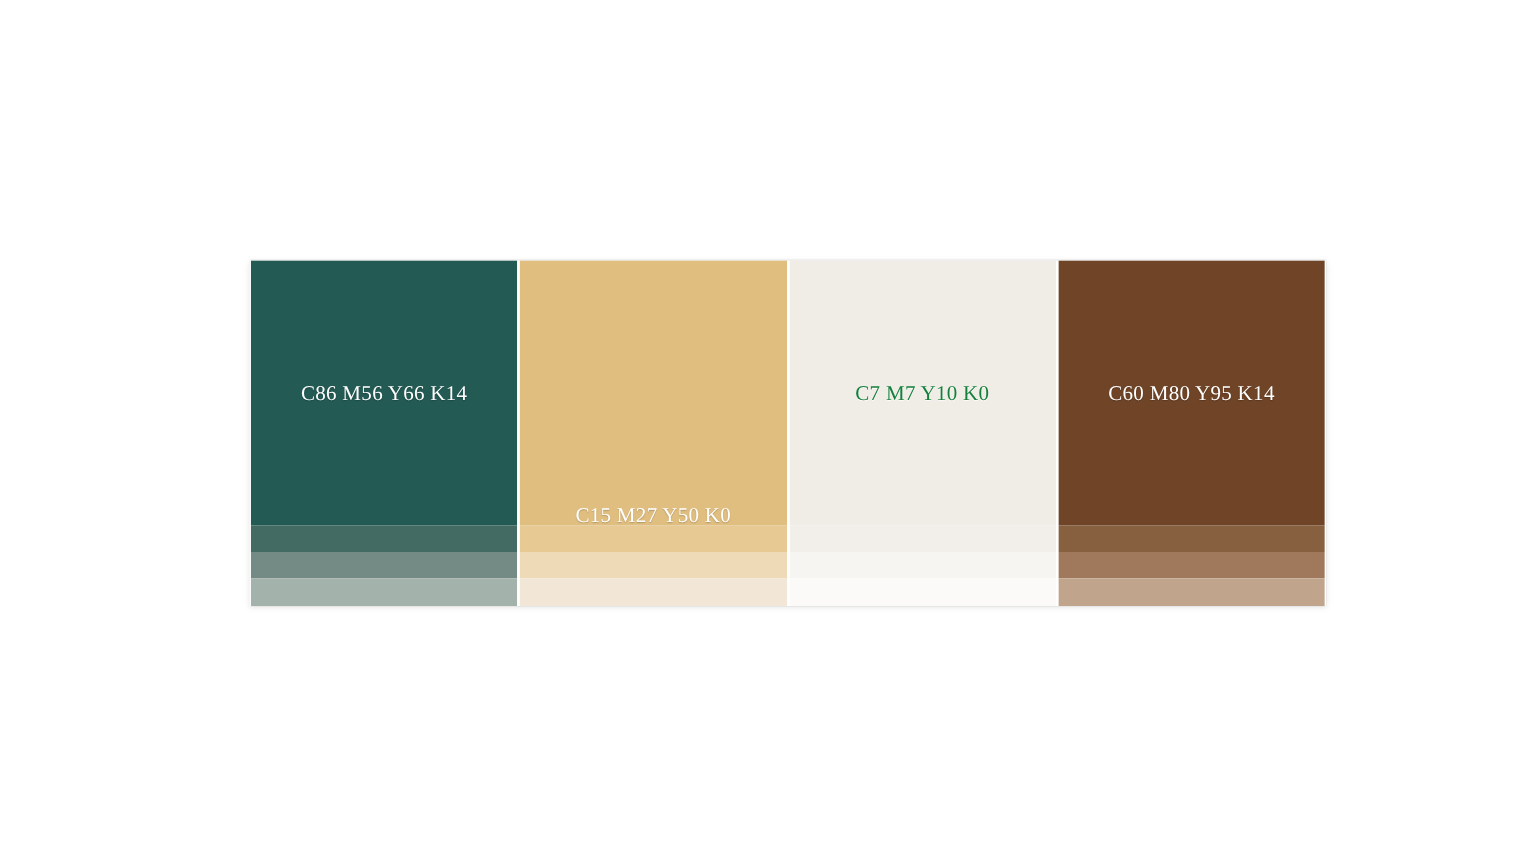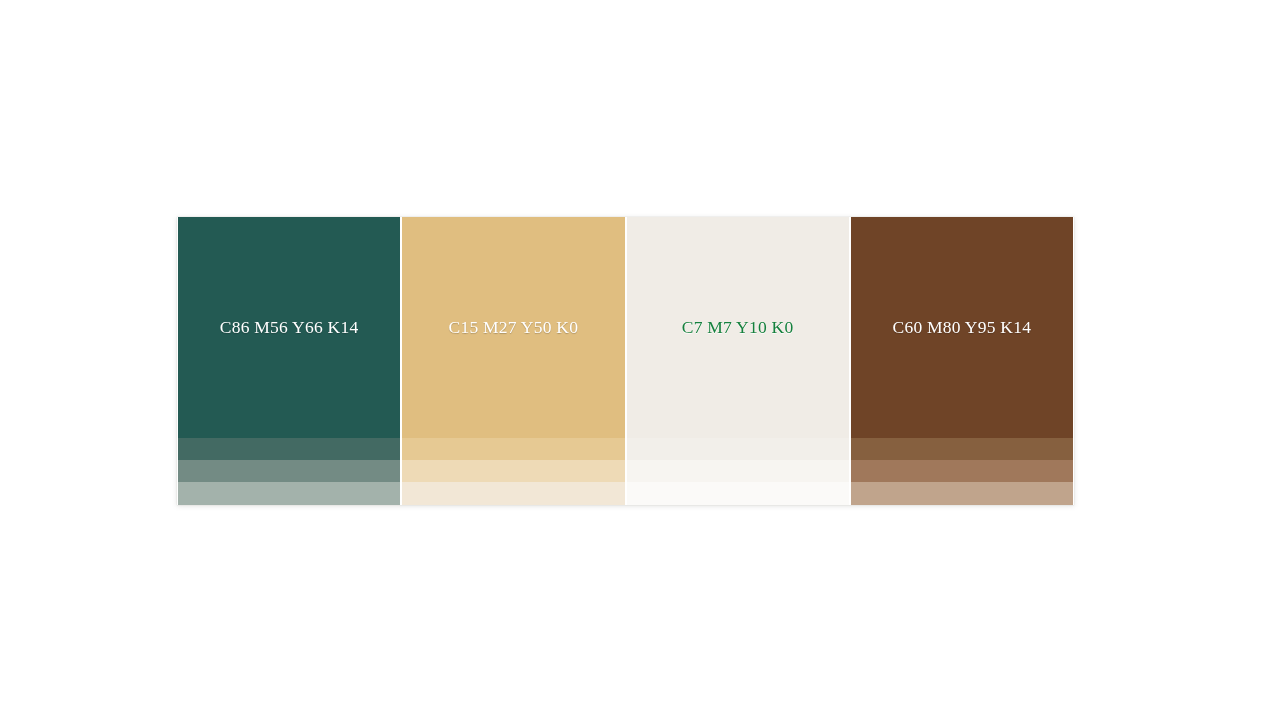--- a/index.html
+++ b/index.html
@@ -16,21 +16,21 @@
   }
 
   #palette-stage {
     position: relative;
     width: 1280px;
     height: 720px;
   }
 
   #palette-board {
     position: absolute;
-    left: 177px;
+    left: 208px;
     top: 217px;
     width: 897px;
     height: 288px;
     display: flex;
     flex-direction: row;
     box-shadow: 0 1px 5px rgba(120, 118, 112, 0.22),
                 0 0 1px rgba(120, 118, 112, 0.30);
     background: #ffffff;
   }
 
@@ -87,21 +87,21 @@
     <div class="swatch-column">
       <div class="swatch-main" style="background-color: rgb(35, 90, 83);">
         <span class="swatch-label on-dark">C86 M56 Y66 K14</span>
       </div>
       <div class="tint-band band-1" style="background-color: rgb(67, 106, 99);"></div>
       <div class="tint-band band-2" style="background-color: rgb(115, 139, 132);"></div>
       <div class="tint-band band-3" style="background-color: rgb(163, 178, 171);"></div>
     </div>
 
     <div class="swatch-column">
-      <div class="swatch-main" style="background-color: rgb(224, 190, 128);">
+      <div class="swatch-main" style="background-color: rgb(224, 190, 128); align-items: flex-end;">
         <span class="swatch-label on-dark">C15 M27 Y50 K0</span>
       </div>
       <div class="tint-band band-1" style="background-color: rgb(230, 201, 147);"></div>
       <div class="tint-band band-2" style="background-color: rgb(238, 218, 182);"></div>
       <div class="tint-band band-3" style="background-color: rgb(242, 231, 214);"></div>
     </div>
 
     <div class="swatch-column">
       <div class="swatch-main" style="background-color: rgb(240, 236, 230);">
         <span class="swatch-label on-light">C7 M7 Y10 K0</span>

